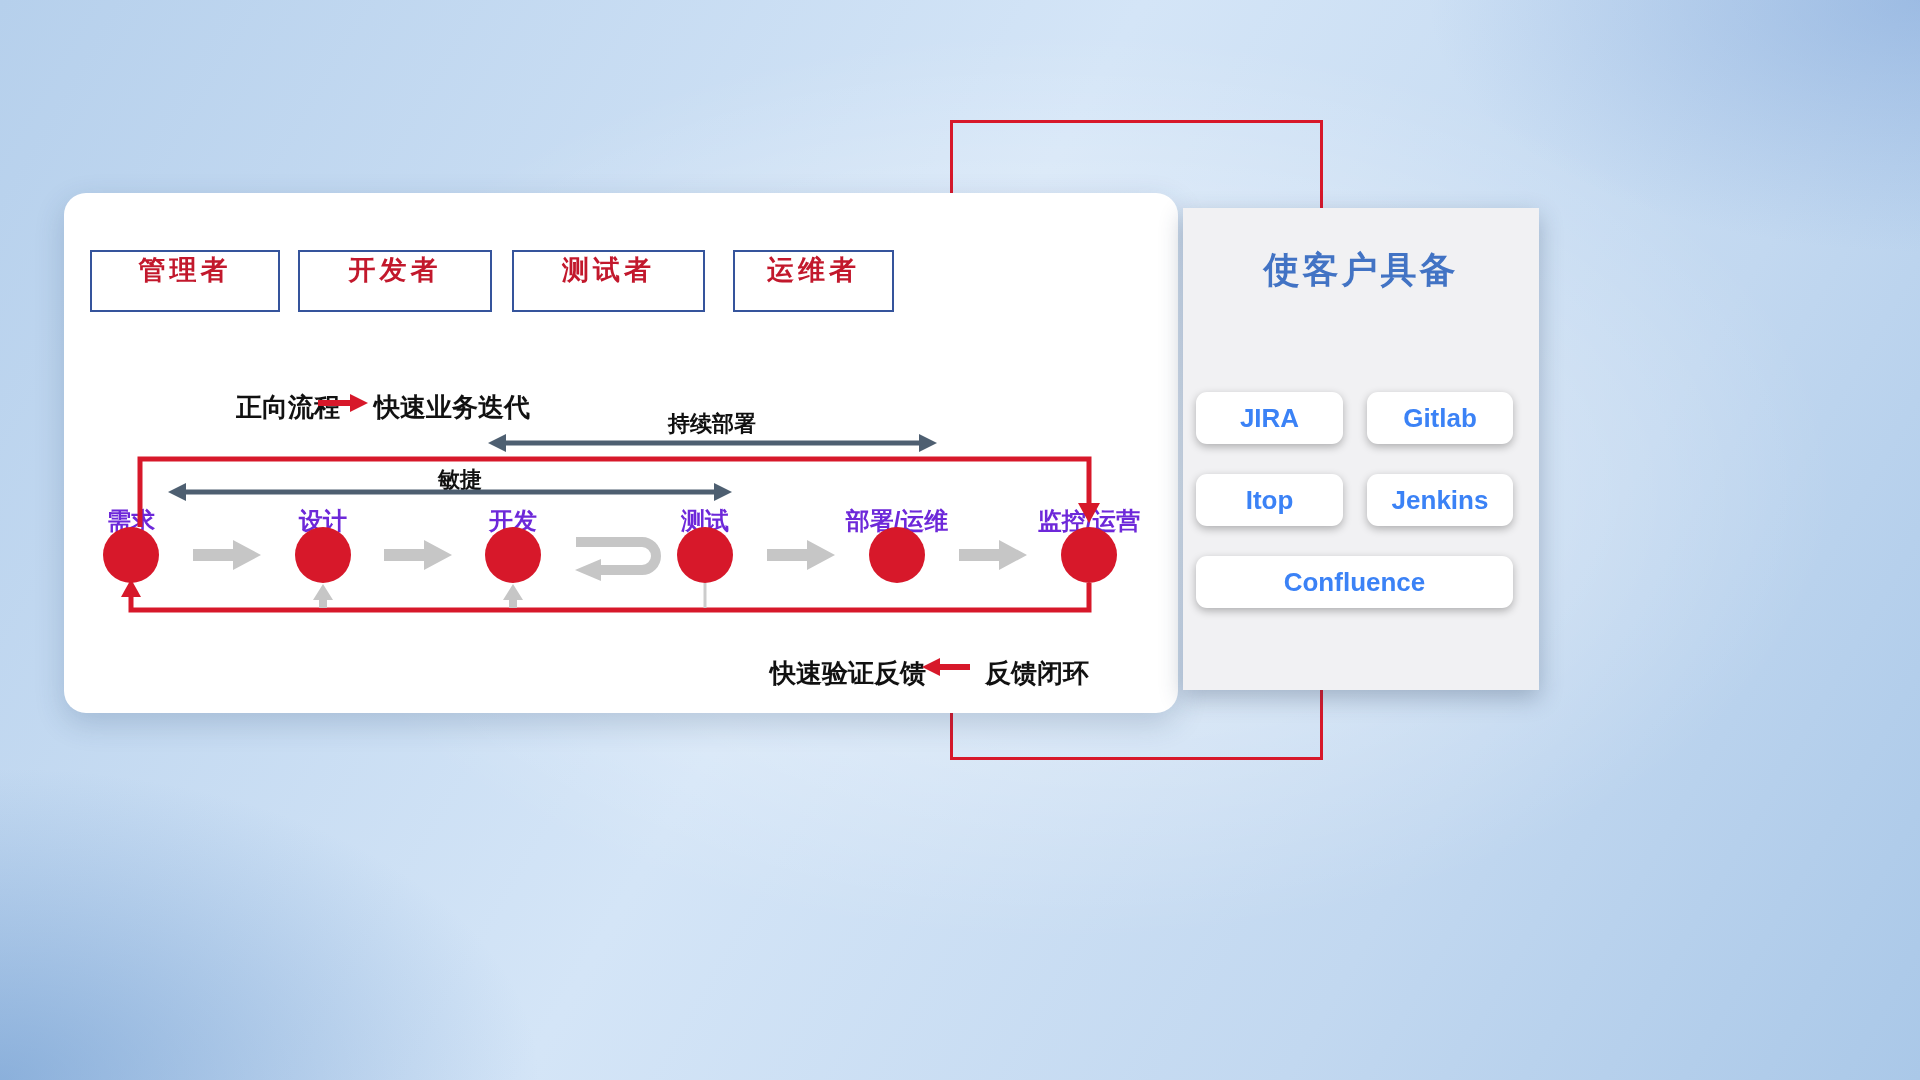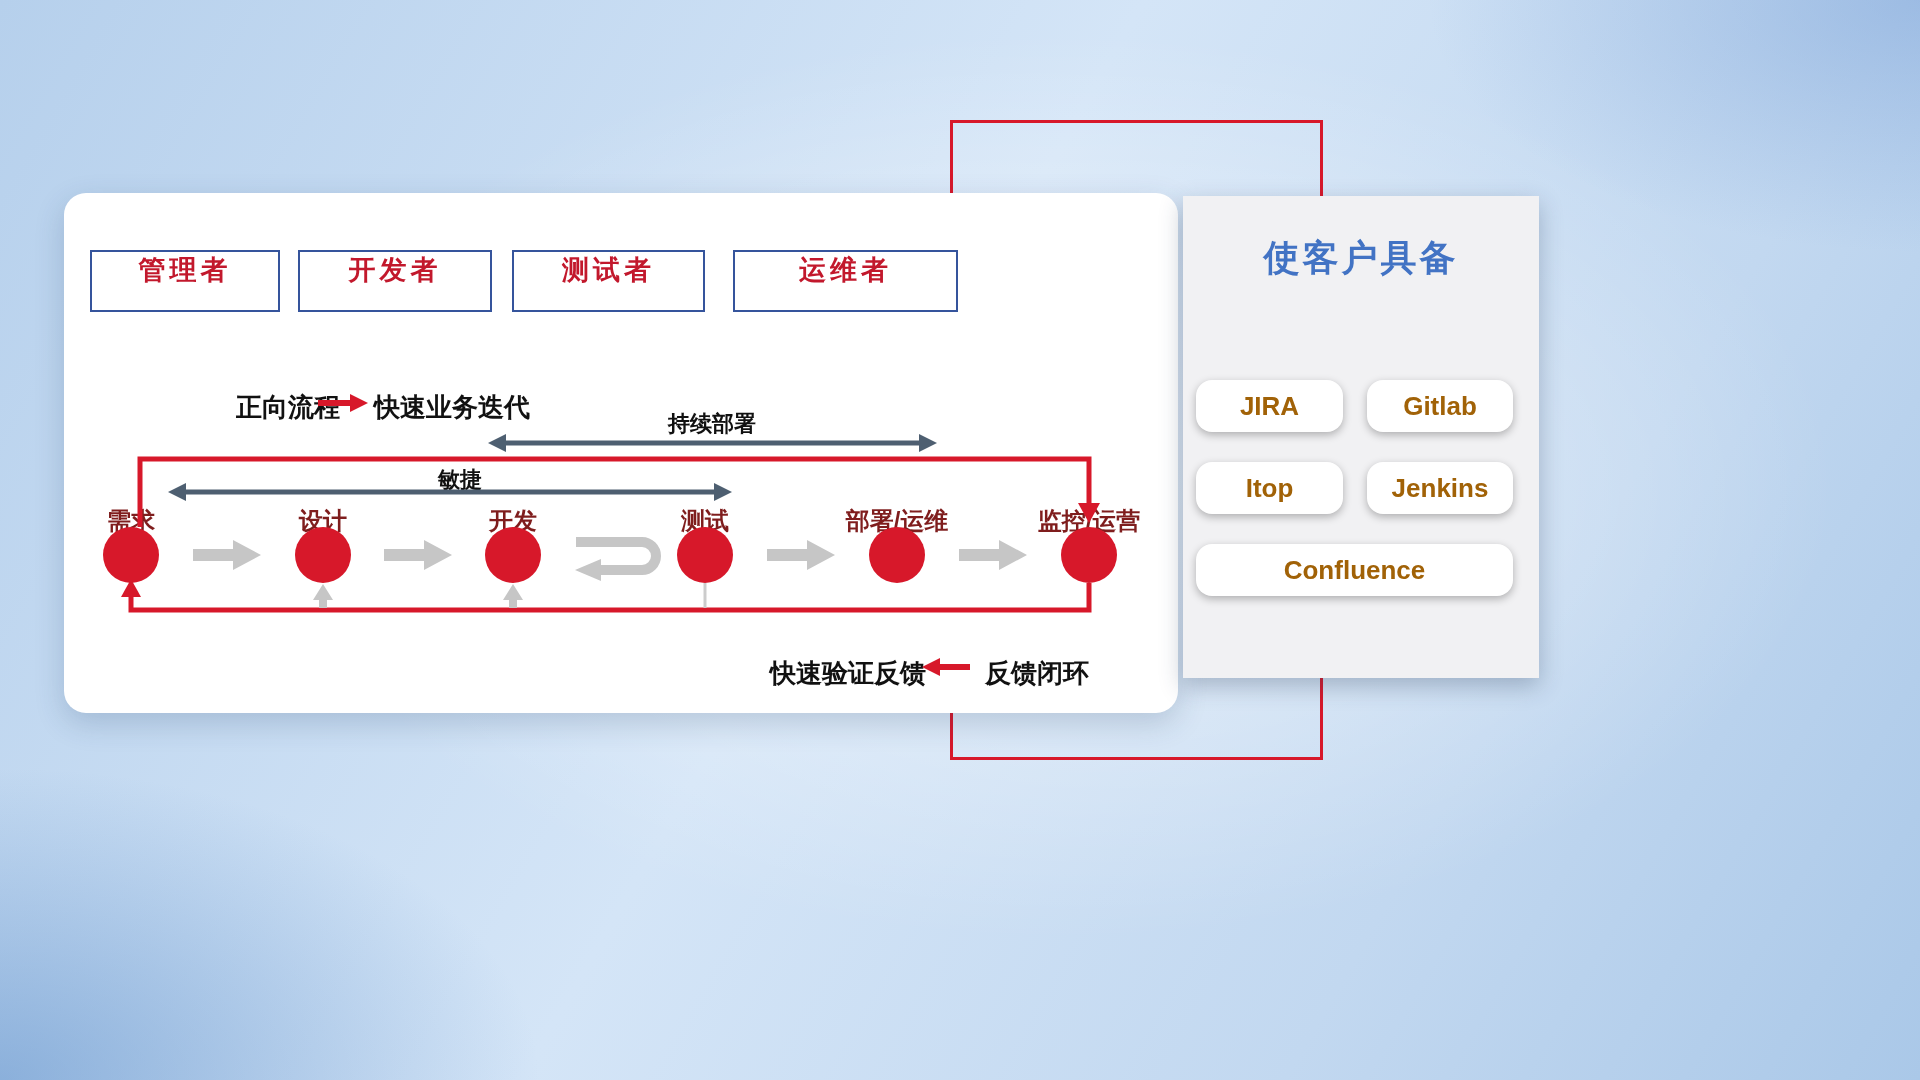--- a/index.html
+++ b/index.html
@@ -37,60 +37,60 @@
     position:absolute; left:44px; top:142px; width:1040px;
     font-size:23px; font-weight:bold; color:#141414; letter-spacing:1px;
   }
 
   .lbl { position:absolute; font-weight:bold; color:#111; }
   .lbl-legend { font-size:26px; }
   .lbl-arrowcap { font-size:22px; text-align:center; }
 
   .stage-label {
     position:absolute; top:312px; width:170px; text-align:center;
-    font-size:24px; font-weight:bold; color:#7f1d1d;
+    font-size:24px; font-weight:bold; color:#6d28d9;
   }
 
   .diagram-svg { position:absolute; left:0; top:0; width:1114px; height:520px; }
 
   .panel {
-    position:absolute; left:1183px; top:196px; width:356px; height:482px;
+    position:absolute; left:1183px; top:208px; width:356px; height:482px;
     background:#f1f1f3; z-index:3;
     box-shadow:0 8px 22px rgba(40,60,90,.30);
   }
   .panel-title {
     position:absolute; left:0; width:356px; text-align:center;
     font-size:36px; font-weight:bold; color:#4273c4; letter-spacing:3px;
   }
   .tool-chip {
-    position:absolute; height:52px; background:#ffffff; border-radius:16px;
+    position:absolute; height:52px; background:#ffffff; border-radius:11px;
     box-shadow:0 3px 9px rgba(0,0,0,.28);
     display:flex; align-items:center; justify-content:center;
-    font-size:26px; font-weight:bold; color:#a16207;
+    font-size:26px; font-weight:bold; color:#3b82f6;
   }
 </style>
 </head>
 <body>
 
 <div class="page">
 
   <div class="red-frame"></div>
 
   <div class="card">
 
     <div class="role-box" style="left:26px;width:190px">
         <span>管理者</span>
       </div>
     <div class="role-box" style="left:448px;width:193px">
         <span>测试者</span>
       </div>
     <div class="role-box" style="left:234px;width:194px">
         <span>开发者</span>
       </div>
-    <div class="role-box" style="left:669px;width:225px">
+    <div class="role-box" style="left:669px;width:161px">
         <span>运维者</span>
       </div>
 
 
     <div class="lbl lbl-legend" style="left:172px;top:197px">正向流程</div>
     <div class="lbl lbl-legend" style="left:310px;top:197px">快速业务迭代</div>
 
     <div class="lbl lbl-arrowcap" style="left:568px;top:216px;width:160px">持续部署</div>
     <div class="lbl lbl-arrowcap" style="left:346px;top:272px;width:100px">敏捷</div>
 

